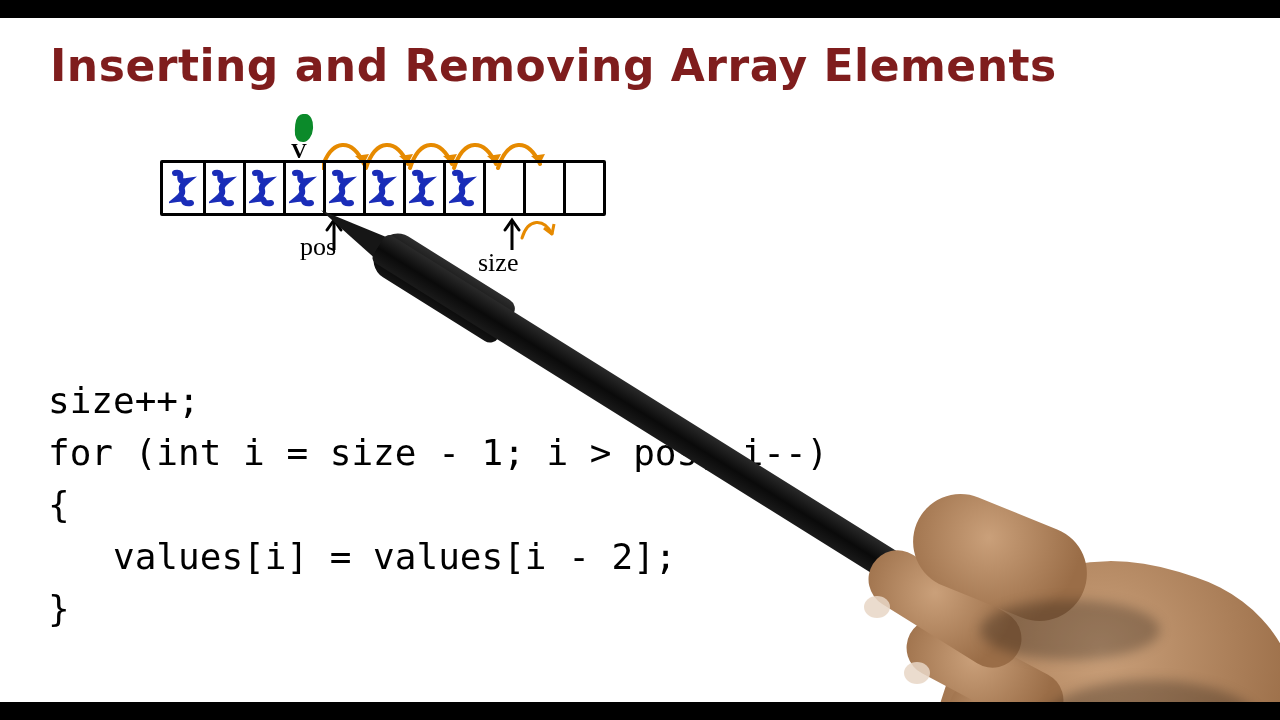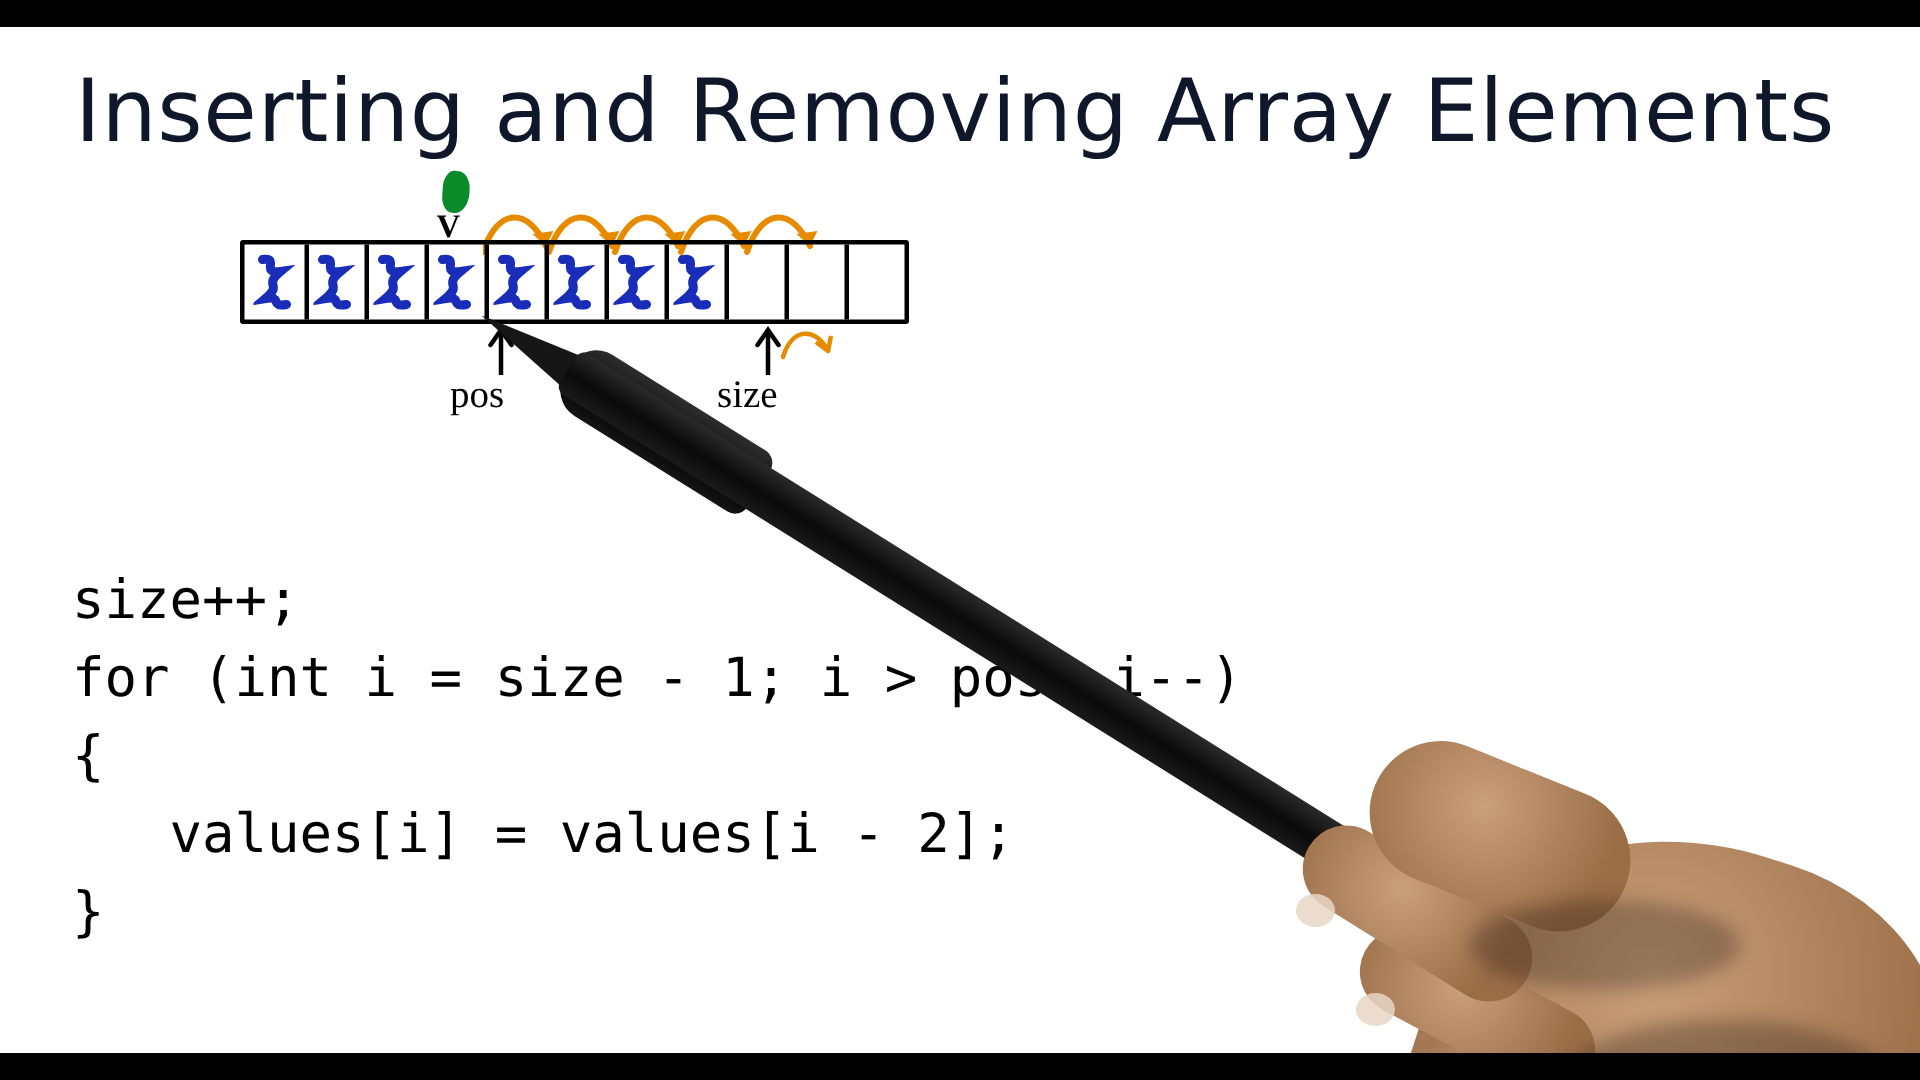--- a/index.html
+++ b/index.html
@@ -20,23 +20,23 @@
     background: #000;
     z-index: 50;
   }
   .letterbox-top { top: 0; }
   .letterbox-bottom { bottom: 0; }
 
   .title {
     position: absolute;
     left: 50px;
     top: 40px;
-    font-size: 58px;
-    color: #0f172a;
-    font-weight: 400;
+    font-size: 44px;
+    color: #7f1d1d;
+    font-weight: 700;
     letter-spacing: 0.5px;
   }
 
   
   .code-block {
     position: absolute;
     left: 48px;
     top: 375px;
     font-family: "DejaVu Sans Mono", "Menlo", "Consolas", monospace;
     font-size: 36px;
@@ -366,21 +366,21 @@
         </svg>
     </div>
   </div>
 
   <div class="under-arrow" style="left:175px;top:96px;">
     <svg width="18" height="34" viewBox="0 0 18 34">
       <polyline points="9,34 9,6"></polyline>
       <polyline points="2,14 9,4 16,14"></polyline>
     </svg>
   </div>
-  <div class="hand-label" style="left:150px;top:128px;">pos</div>
+  <div class="hand-label" style="left:150px;top:112px;">pos</div>
 
   <div class="under-arrow" style="left:353px;top:96px;">
     <svg width="18" height="34" viewBox="0 0 18 34">
       <polyline points="9,34 9,6"></polyline>
       <polyline points="2,14 9,4 16,14"></polyline>
     </svg>
   </div>
   <div class="tiny-orange-arc" style="left:370px;top:96px;">
     <svg width="36" height="26" viewBox="0 0 36 26">
       <path d="M2 22 C 8 2, 24 2, 32 18"></path>

